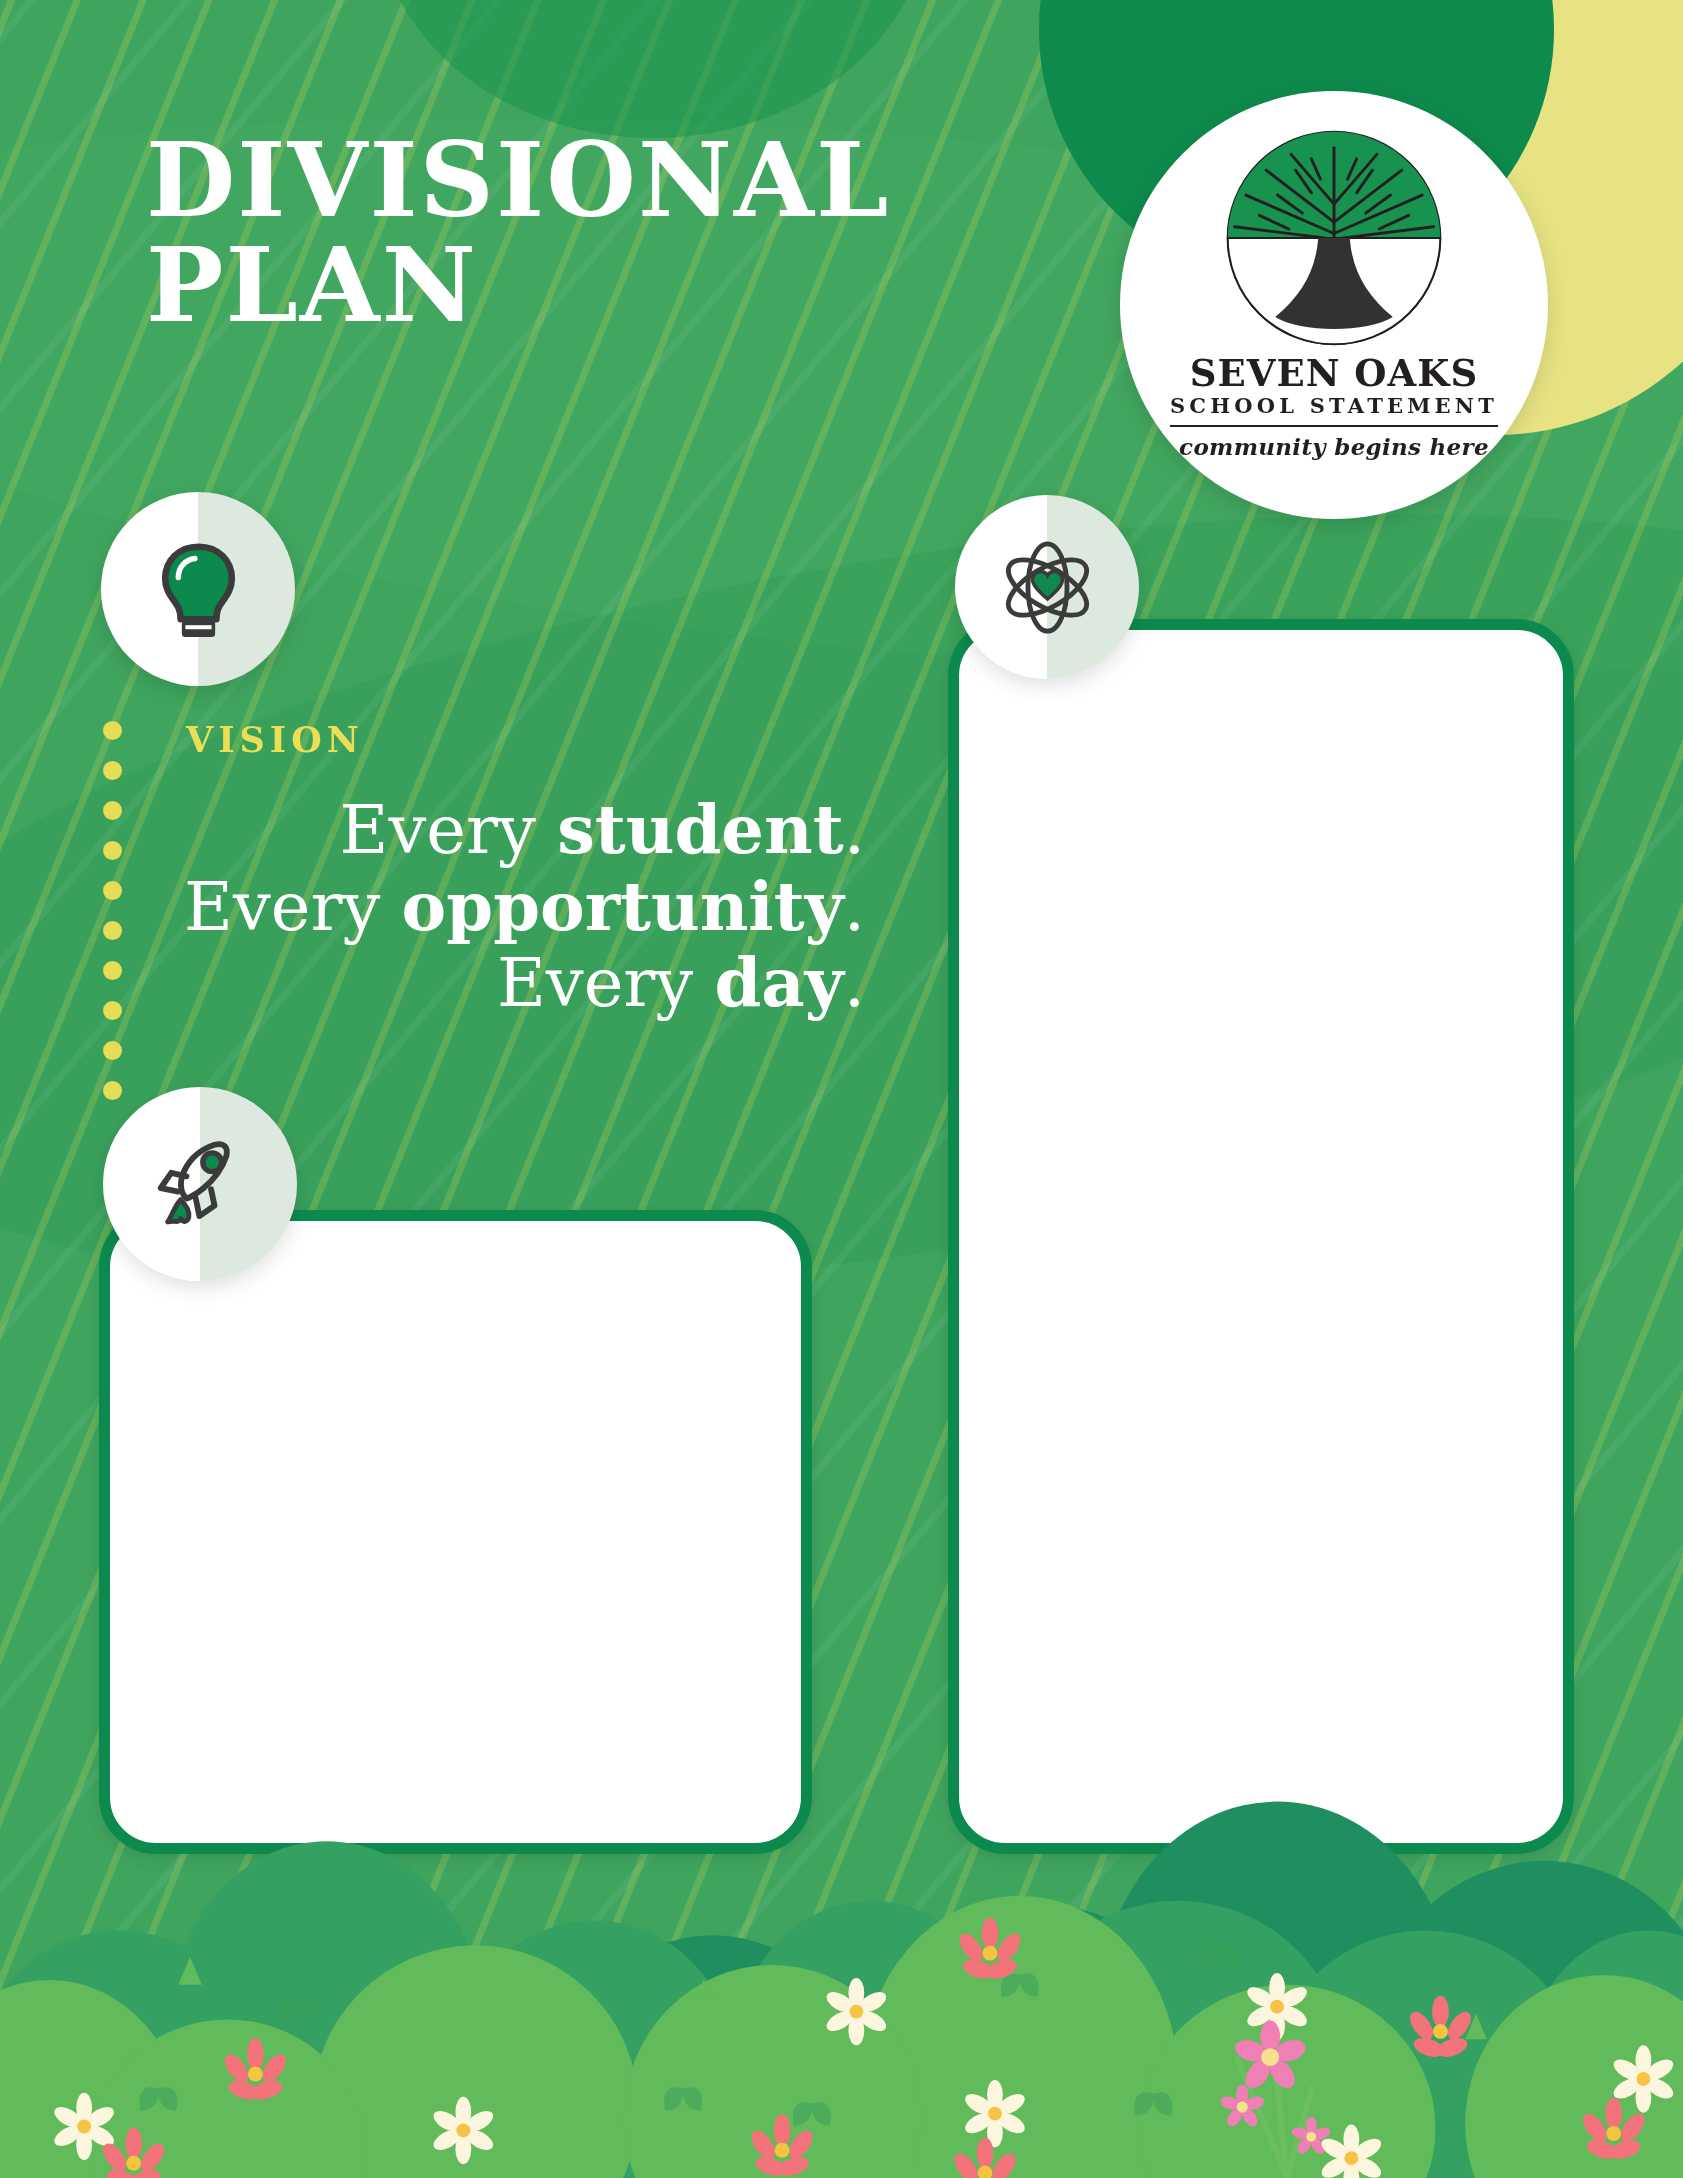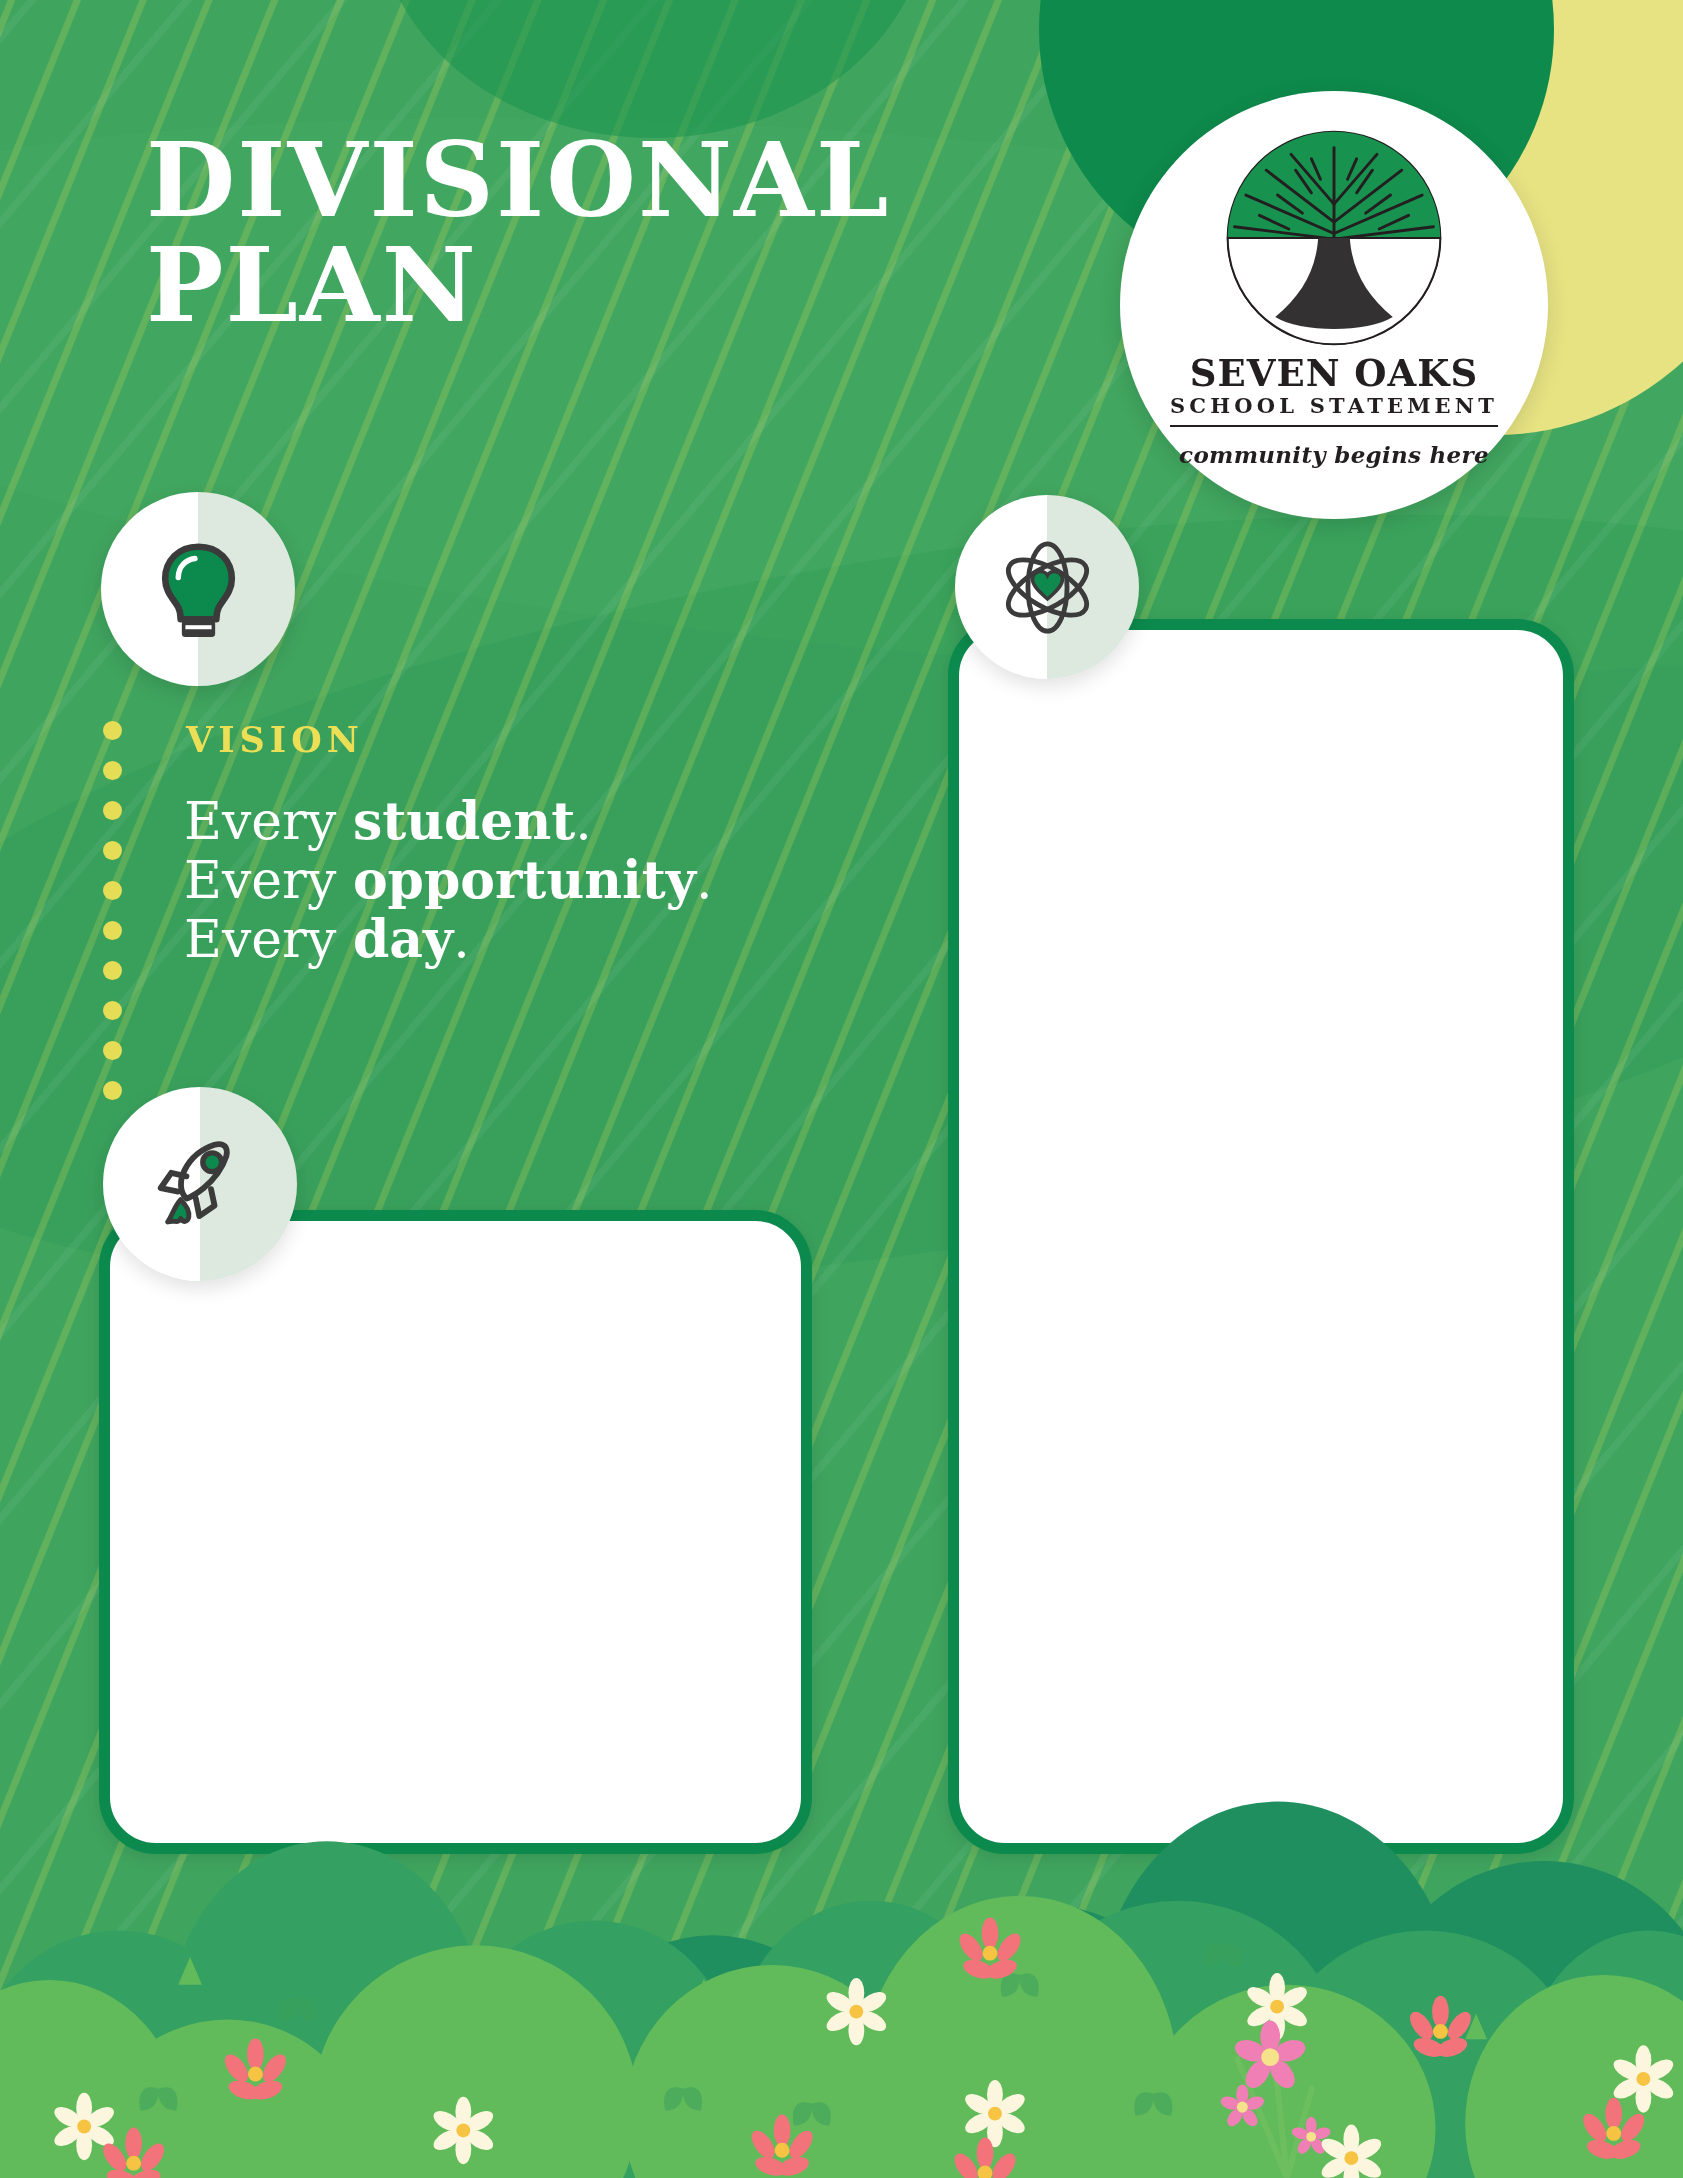--- a/index.html
+++ b/index.html
@@ -96,42 +96,42 @@
     font-family:"DejaVu Serif", serif; font-weight:bold;
     font-size:37px; letter-spacing:1px; color:#231f20; line-height:1;
   }
   .logo-l2 {
     font-family:"DejaVu Serif", serif; font-weight:bold;
     font-size:21px; letter-spacing:4.2px; color:#231f20; line-height:1.35;
     border-bottom:2px solid #231f20; padding-bottom:5px; display:inline-block;
   }
   .logo-l3 {
     font-family:"DejaVu Serif", serif; font-weight:bold; font-style:italic;
-    font-size:23px; color:#231f20; margin-top:14px; letter-spacing:0.3px;
+    font-size:23px; color:#231f20; margin-top:6px; letter-spacing:0.3px;
   }
 
   
   .icon-circle {
     position:absolute; border-radius:50%;
     background:linear-gradient(to right,#ffffff 0%,#ffffff 50%,#dde8df 50%,#dde8df 100%);
     box-shadow:0 7px 20px rgba(0,0,0,.12);
     display:flex; align-items:center; justify-content:center;
     z-index:6;
   }
 
   
   .vision-label {
     position:absolute; left:186px; top:719px;
     font-family:"DejaVu Serif", serif; font-weight:bold;
     font-size:35px; letter-spacing:5px; color:#ecdf55;
   }
   .vision-lines {
     position:absolute; left:184px; top:792px;
-    color:#ffffff; font-size:52px; line-height:1.13;
-    font-family:"DejaVu Serif", serif; font-weight:normal;
+    color:#ffffff; font-size:67px; line-height:1.13;
+    font-family:"DejaVu Serif", serif; font-weight:normal;text-align:right;
   }
   .vision-lines b { font-weight:bold; }
   .dot-col { position:absolute; left:103px; top:721px; }
   .dot-col i {
     display:block; width:19px; height:19px; border-radius:50%;
     background:#e4dd55; margin-bottom:21px;
   }
 
   
   .card {

